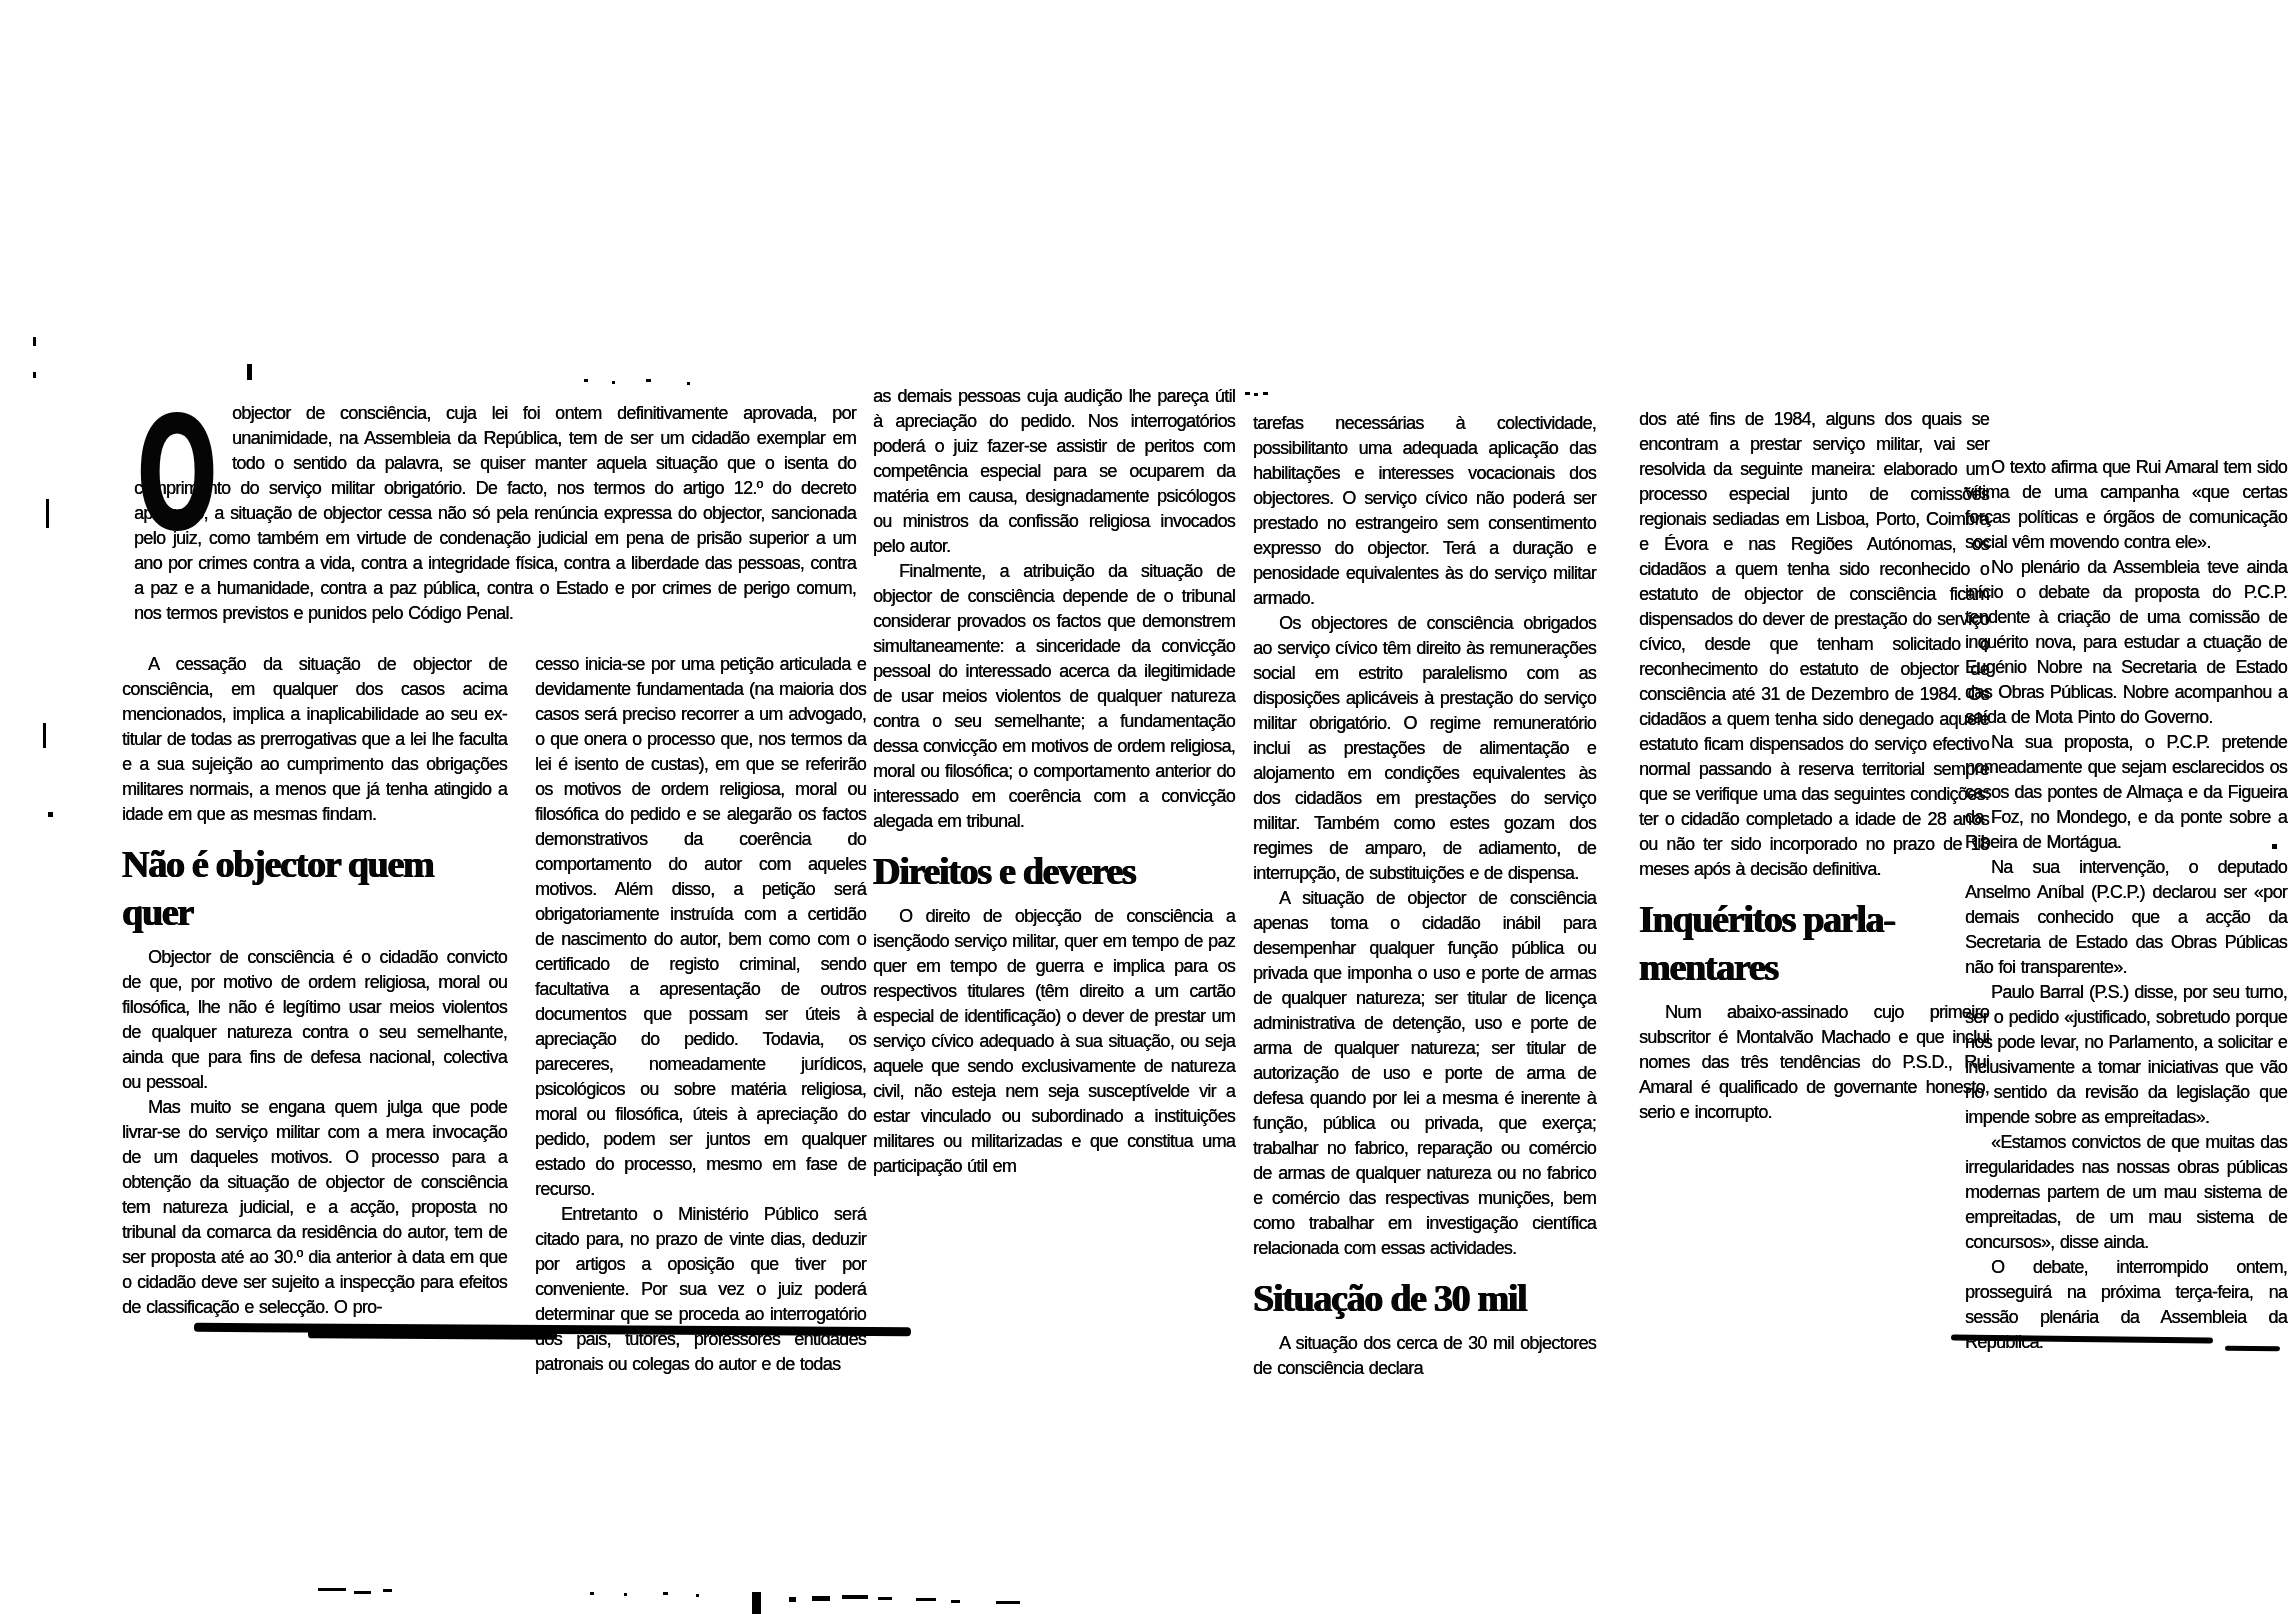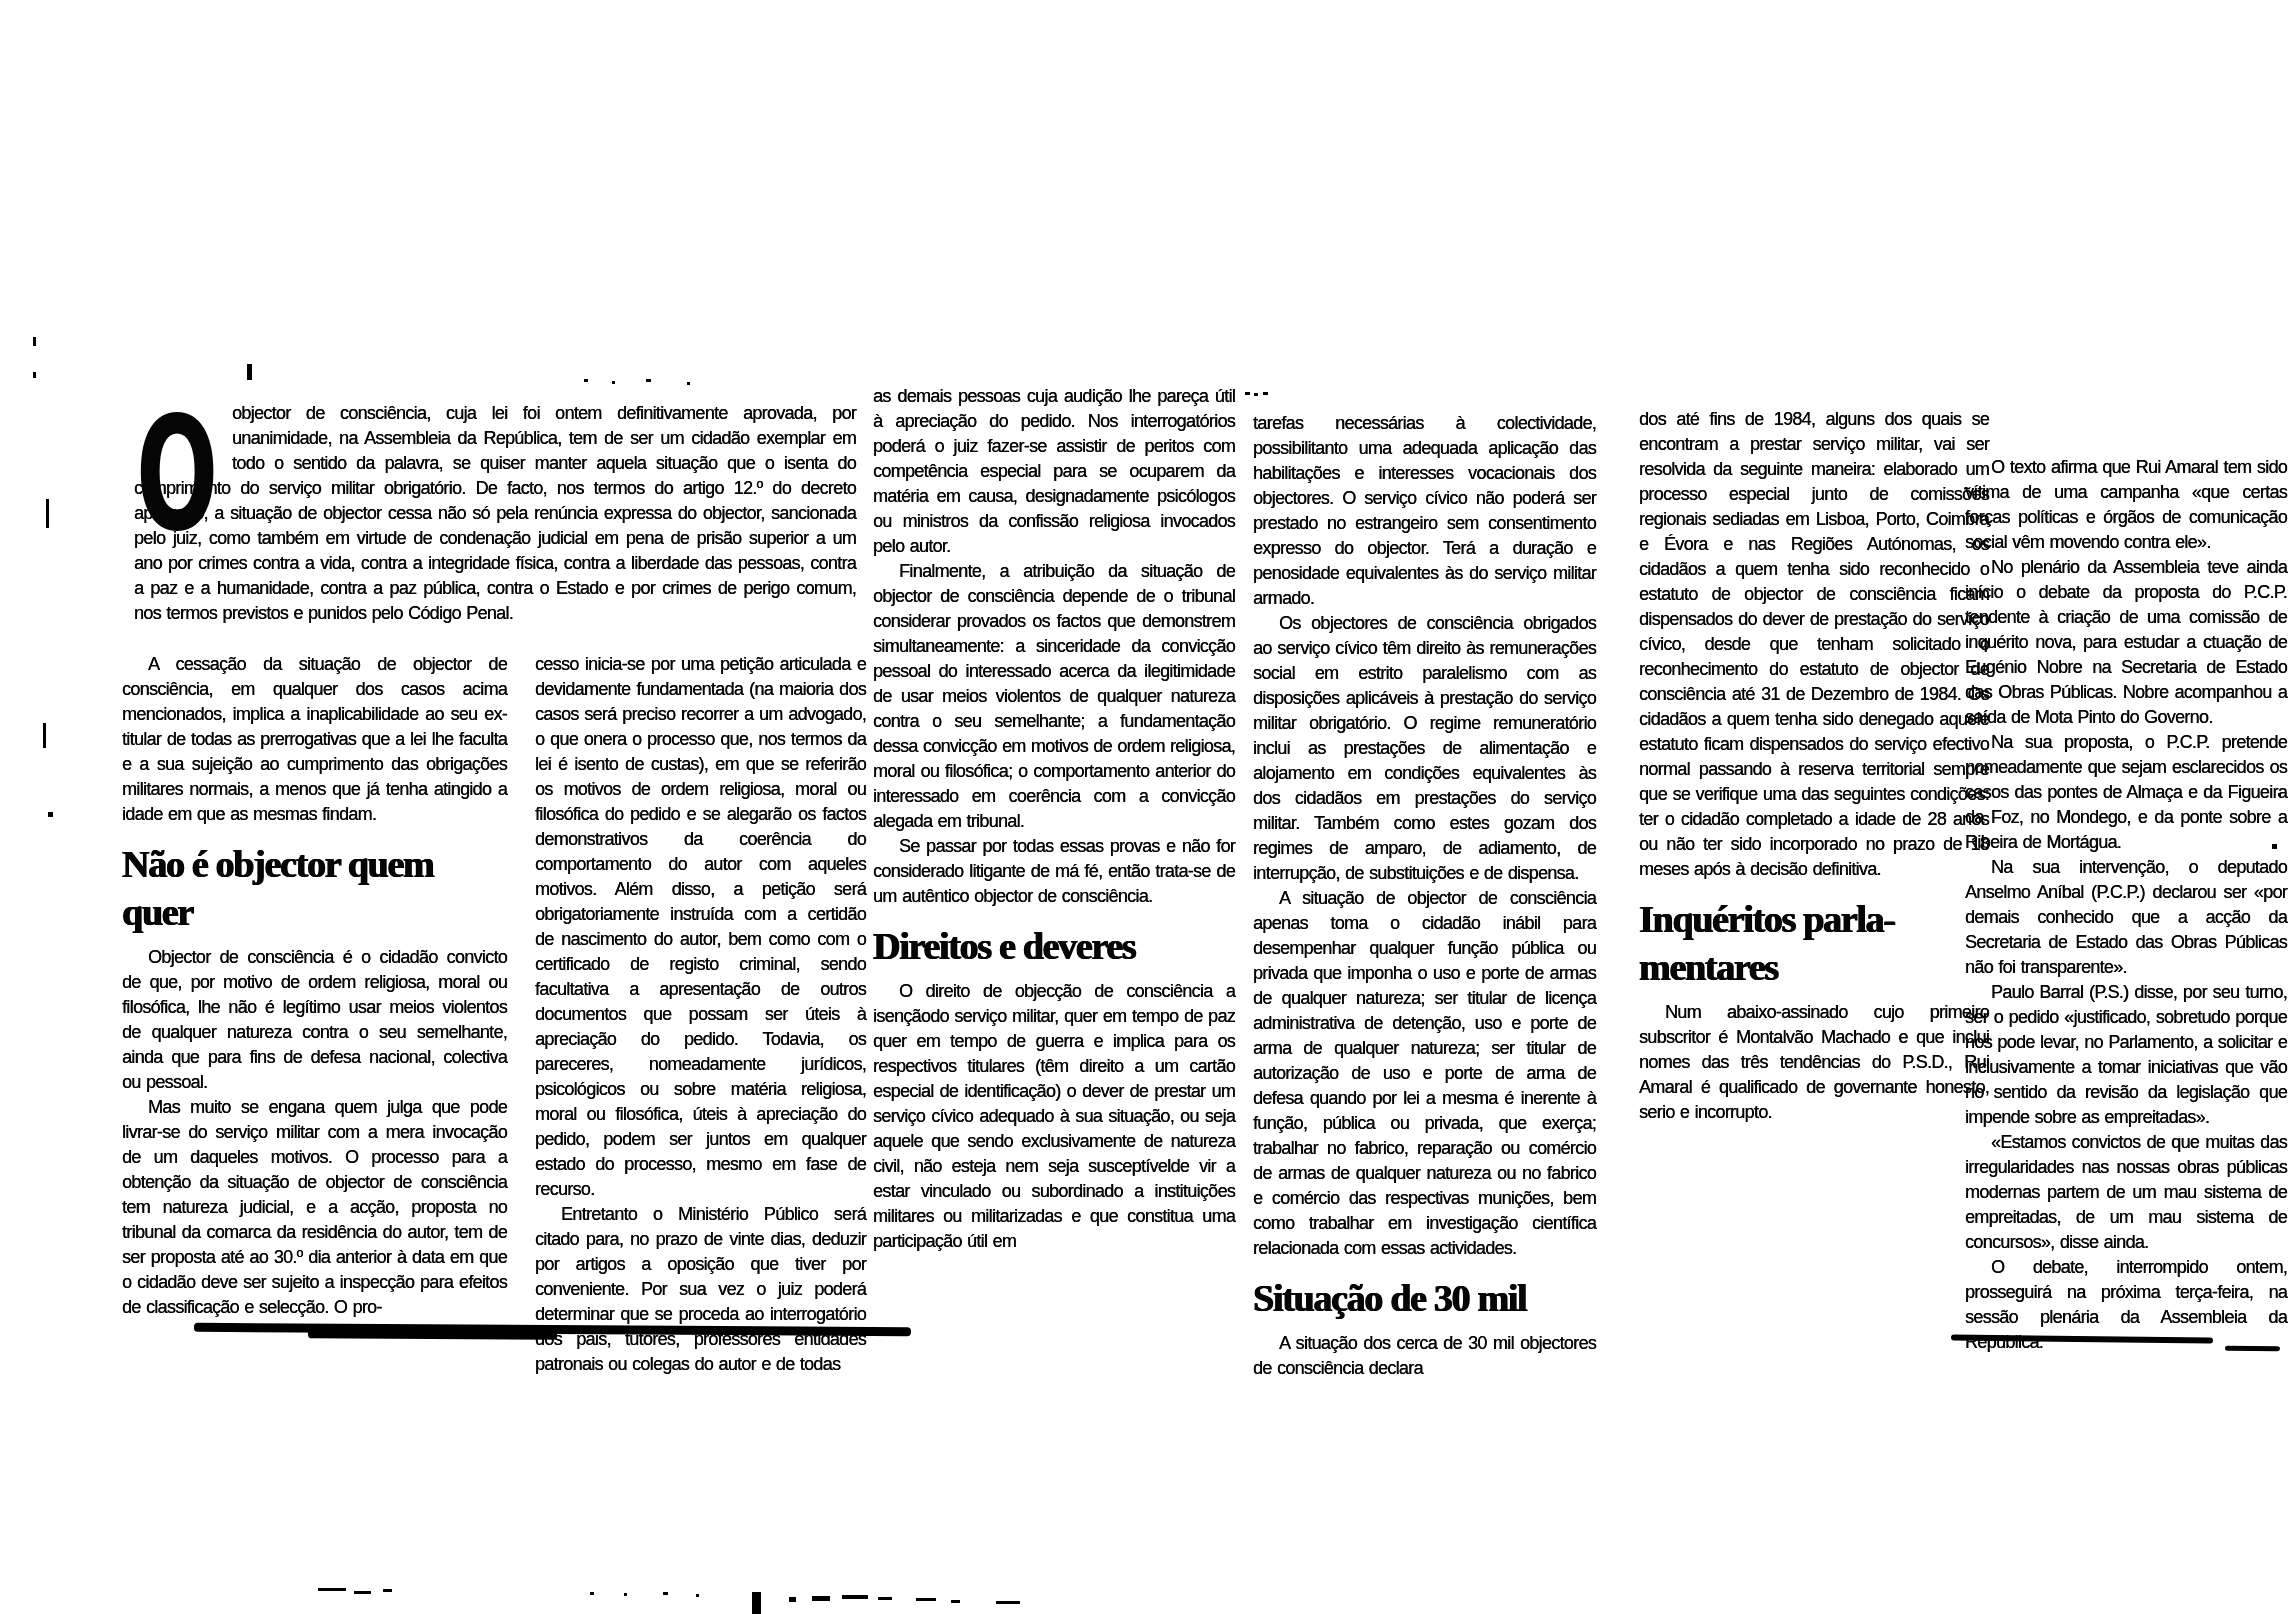--- a/index.html
+++ b/index.html
@@ -46,21 +46,20 @@
   </div>
 
   <div class="col" id="col2">
     <p class="para">cesso inicia-se por uma petição articulada e devidamente fundamentada (na maioria dos casos será preciso recorrer a um advogado, o que onera o processo que, nos termos da lei é isento de custas), em que se referirão os motivos de ordem religiosa, moral ou filosófica do pedido e se alegarão os factos demonstrativos da coerência do comportamento do autor com aqueles motivos. Além disso, a petição será obrigatoriamente instruída com a certidão de nascimento do autor, bem como com o certificado de registo criminal, sendo facultativa a apresentação de outros documentos que possam ser úteis à apreciação do pedido. Todavia, os pareceres, nomeadamente jurídicos, psicológicos ou sobre matéria religiosa, moral ou filosófica, úteis à apreciação do pedido, podem ser juntos em qualquer estado do processo, mesmo em fase de recurso.</p>
     <p class="para ind">Entretanto o Ministério Público será citado para, no prazo de vinte dias, deduzir por artigos a oposição que tiver por conveniente. Por sua vez o juiz poderá determinar que se proceda ao interrogatório dos pais, tutores, professores entidades patronais ou colegas do autor e de todas</p>
   </div>
 
   <div class="col" id="col3">
     <p class="para">as demais pessoas cuja audição lhe pareça útil à apreciação do pedido. Nos interrogatórios poderá o juiz fazer-se assistir de peritos com competência especial para se ocuparem da matéria em causa, designadamente psicólogos ou ministros da confissão religiosa invocados pelo autor.</p>
     <p class="para ind">Finalmente, a atribuição da situação de objector de consciência depende de o tribunal considerar provados os factos que demonstrem simultaneamente: a sinceridade da convicção pessoal do interessado acerca da ilegitimidade de usar meios violentos de qualquer natureza contra o seu semelhante; a fundamentação dessa convicção em motivos de ordem religiosa, moral ou filosófica; o comportamento anterior do interessado em coerência com a convicção alegada em tribunal.</p>
-    <p class="para ind">Se passar por todas essas provas e não for considerado litigante de má fé, então trata-se de um autêntico objector de consciência.</p>
     <h2 class="headline">Direitos e deveres</h2>
     <p class="para ind">O direito de objecção de consciência a isençãodo serviço militar, quer em tempo de paz quer em tempo de guerra e implica para os respectivos titulares (têm direito a um cartão especial de identificação) o dever de prestar um serviço cívico adequado à sua situação, ou seja aquele que sendo exclusivamente de natureza civil, não esteja nem seja susceptívelde vir a estar vinculado ou subordinado a instituições militares ou militarizadas e que constitua uma participação útil em</p>
   </div>
 
   <div class="col" id="col4">
     <p class="para">tarefas necessárias à colectividade, possibilitanto uma adequada aplicação das habilitações e interesses vocacionais dos objectores. O serviço cívico não poderá ser prestado no estrangeiro sem consentimento expresso do objector. Terá a duração e penosidade equivalentes às do serviço militar armado.</p>
     <p class="para ind">Os objectores de consciência obrigados ao serviço cívico têm direito às remunerações social em estrito paralelismo com as disposições aplicáveis à prestação do serviço militar obrigatório. O regime remuneratório inclui as prestações de alimentação e alojamento em condições equivalentes às dos cidadãos em prestações do serviço militar. Também como estes gozam dos regimes de amparo, de adiamento, de interrupção, de substituições e de dispensa.</p>
     <p class="para ind">A situação de objector de consciência apenas toma o cidadão inábil para desempenhar qualquer função pública ou privada que imponha o uso e porte de armas de qualquer natureza; ser titular de licença administrativa de detenção, uso e porte de arma de qualquer natureza; ser titular de autorização de uso e porte de arma de defesa quando por lei a mesma é inerente à função, pública ou privada, que exerça; trabalhar no fabrico, reparação ou comércio de armas de qualquer natureza ou no fabrico e comércio das respectivas munições, bem como trabalhar em investigação científica relacionada com essas actividades.</p>
     <h2 class="headline">Situação de 30 mil</h2>
     <p class="para ind">A situação dos cerca de 30 mil objectores de consciência declara</p>

